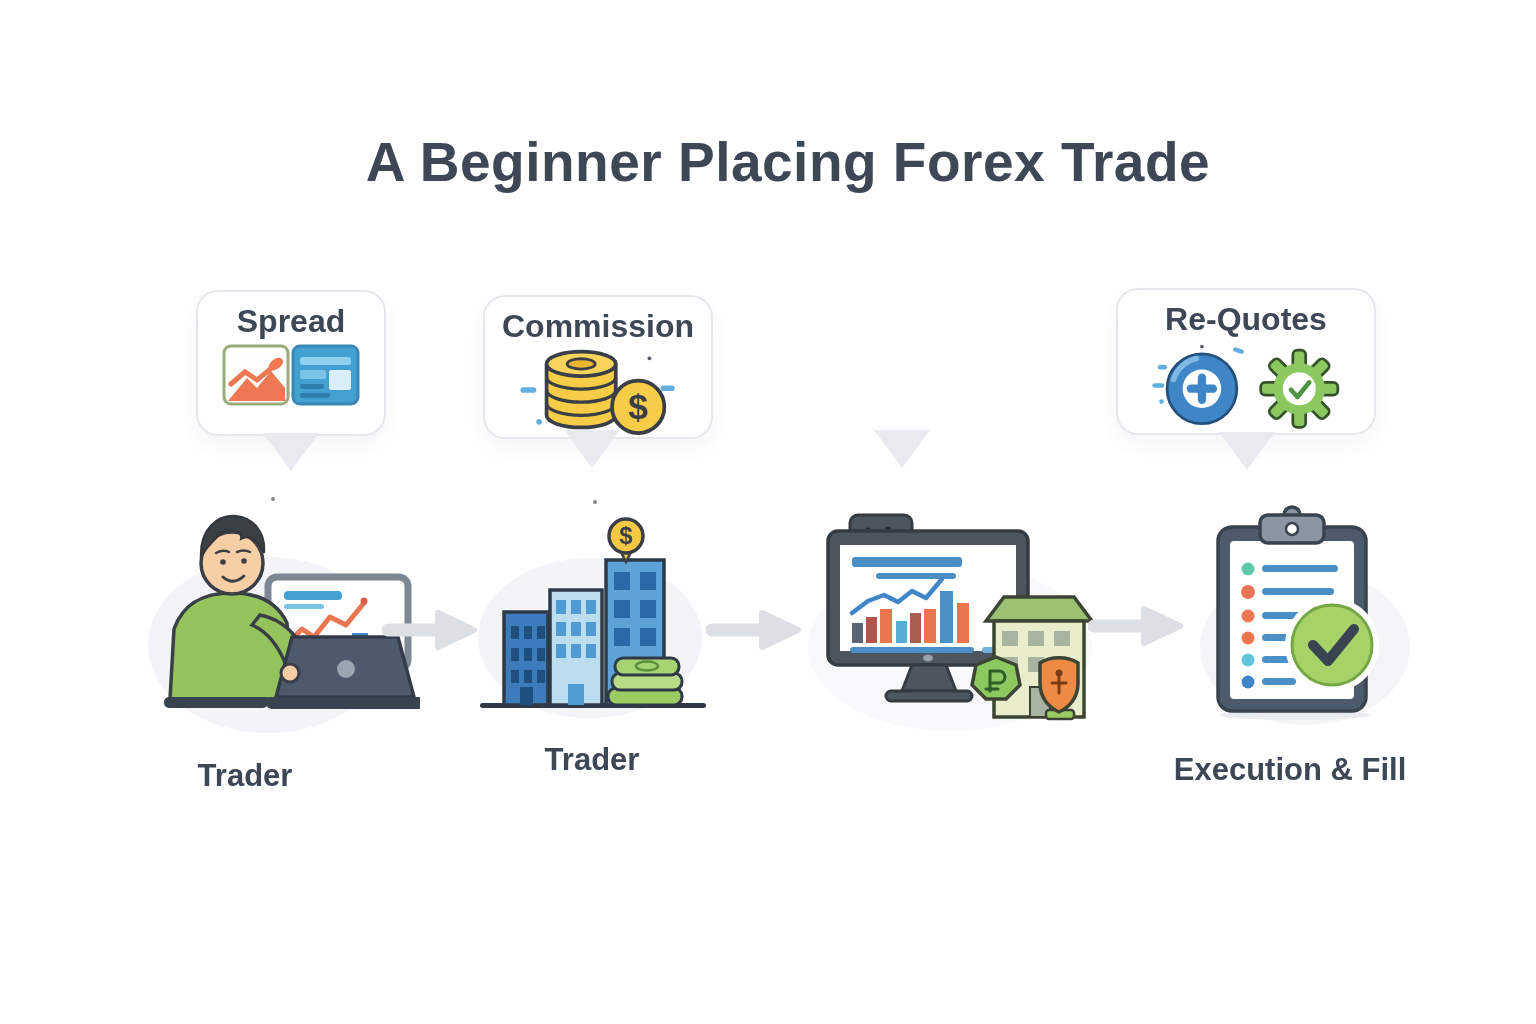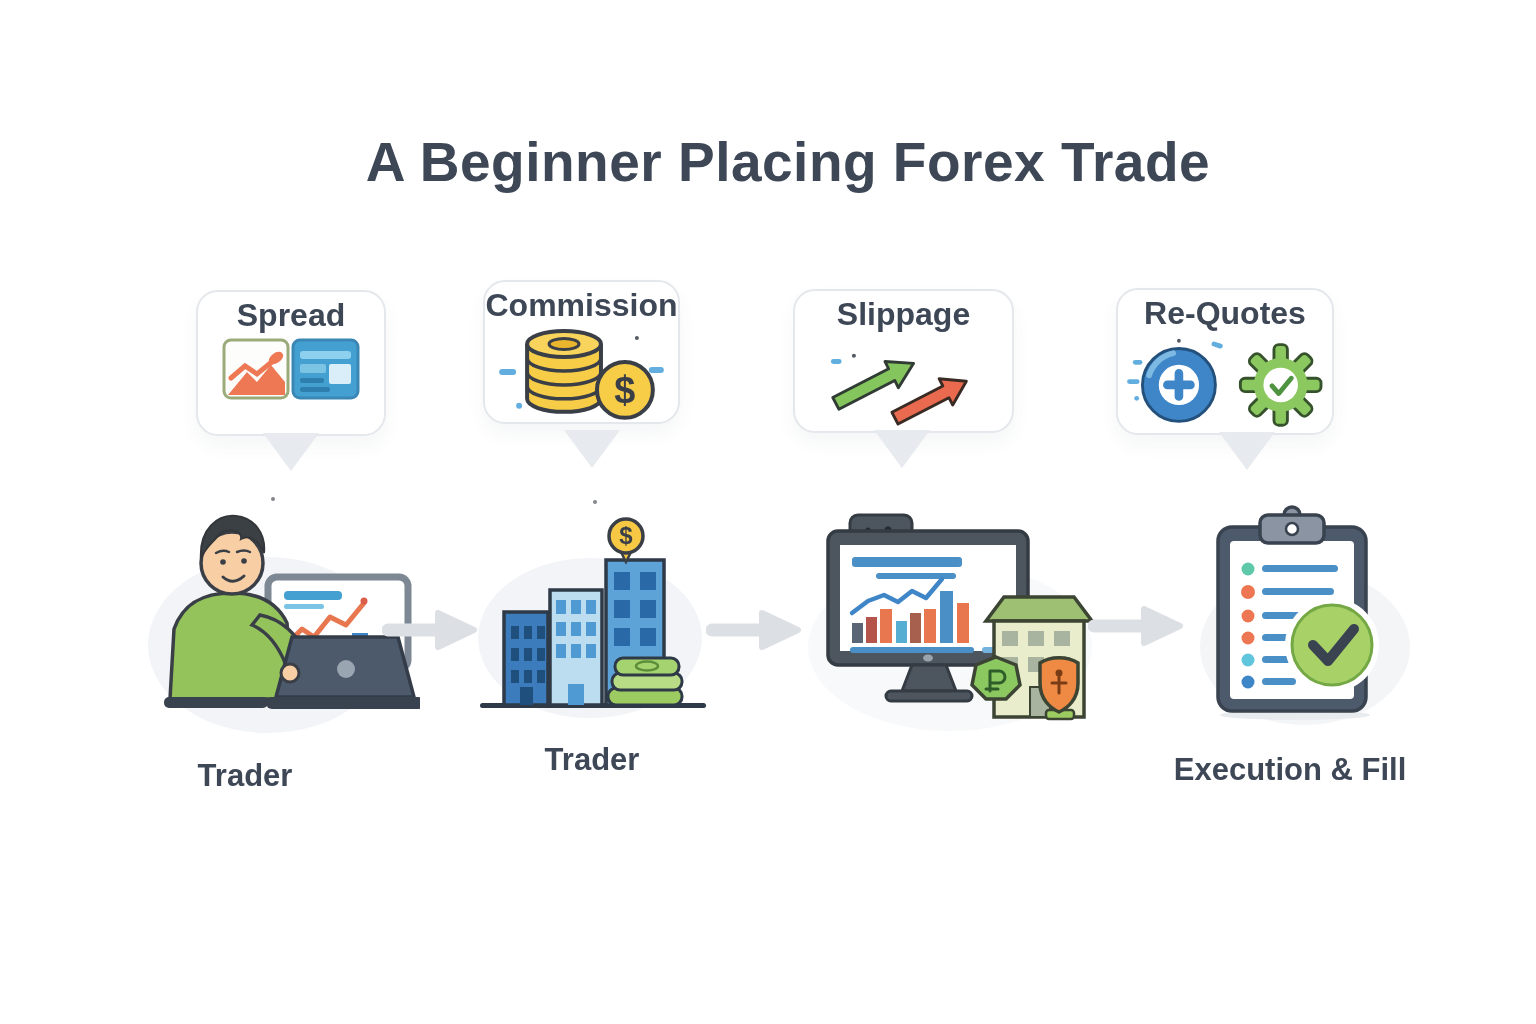--- a/index.html
+++ b/index.html
@@ -7,36 +7,36 @@
     position:relative;width:1536px;height:1024px;background:#ffffff;overflow:hidden;
     font-family:"Liberation Sans", sans-serif;color:var(--text,#3d4756);
   }
   .title{
     position:absolute;left:0;right:0;top:130px;text-align:center;
     font-size:55px;font-weight:700;letter-spacing:.5px;color:var(--text,#3d4756);padding-left:40px;
   }
   .bubble{
     position:absolute;background:#fff;border:2px solid var(--bubble-border,#e4e7eb);
     border-radius:22px;box-sizing:border-box;display:flex;flex-direction:column;align-items:center;
-    padding-top:6px;box-shadow:0 10px 18px rgba(60,70,90,.05);
+    padding-top:12px;box-shadow:0 10px 18px rgba(60,70,90,.05);
   }
   .bubble-label{font-size:32px;font-weight:700;color:var(--text,#3d4756);line-height:1.1;}
   .bubble-icon{margin-top:4px;}
   .tail{position:absolute;width:60px;height:40px;}
   .node-icon{position:absolute;}
   .node-label{
     position:absolute;text-align:center;font-size:31px;font-weight:700;
     color:var(--text,#3d4756);line-height:1.35;
   }
   .flow-arrow{position:absolute;}
   .speck{position:absolute;width:4px;height:4px;border-radius:50%;background:#5a5f66;opacity:.75;}
   .b-spread{left:196px;top:290px;width:190px;height:146px;}
-  .b-commission{left:483px;top:280px;width:197px;height:144px;}
+  .b-commission{left:483px;top:295px;width:230px;height:144px;}
   .b-slippage{left:793px;top:289px;width:221px;height:144px;}
-  .b-requotes{left:1116px;top:288px;width:218px;height:147px;}
+  .b-requotes{left:1116px;top:288px;width:260px;height:147px;}
   .t-spread{left:261px;top:433px;}
   .t-commission{left:562px;top:430px;}
   .t-slippage{left:872px;top:430px;}
   .t-requotes{left:1217px;top:432px;}
   .n-trader{left:140px;top:497px;}
   .n-broker{left:468px;top:500px;}
   .n-dealing{left:800px;top:505px;}
   .n-execution{left:1180px;top:497px;}
   .l-trader{left:145px;top:739px;width:200px;margin-top:16px;}
   .l-broker{left:492px;top:739px;width:200px;}
@@ -80,29 +80,20 @@
       <path d="M30,59 A37,13 0 0 0 104,59" fill="none" stroke="#3a3f47" stroke-width="3.5"></path>
       <ellipse cx="67" cy="17" rx="37" ry="13" fill="#f9d45c" stroke="#3a3f47" stroke-width="4"></ellipse>
       <ellipse cx="67" cy="17" rx="15" ry="5.5" fill="#eab62e" stroke="#3a3f47" stroke-width="3"></ellipse>
       <g>
         <circle cx="128" cy="63" r="28" fill="#f7cc46" stroke="#3a3f47" stroke-width="4"></circle>
         <text x="128" y="76" font-size="38" font-weight="bold" fill="#3a3f47" text-anchor="middle">$</text>
       </g>
     </svg>
   </div>
 
-  <div class="bubble b-slippage">
-    <div class="bubble-label">Slippage</div>
-    <svg class="bubble-icon" width="190" height="92" viewBox="0 0 190 112">
-      <rect x="6" y="28" width="13" height="6" rx="3" fill="#62aede"></rect>
-      <circle cx="34" cy="24" r="2.5" fill="#555b63"></circle>
-      <polygon points="8.3,74.9 76.3,39.9 71.8,31 106.7,33.3 88.2,63 83.7,54.1 15.7,89.1" fill="#84c55e" stroke="#2f3b33" stroke-width="3.5" stroke-linejoin="round"></polygon>
-      <polygon points="80.3,92.9 142.3,60.9 137.7,52 170.9,55.1 154.3,84 149.7,75.1 87.7,107.1" fill="#e96a4e" stroke="#3a2a24" stroke-width="3.5" stroke-linejoin="round"></polygon>
-    </svg>
-  </div>
 
   <div class="bubble b-requotes">
     <div class="bubble-label">Re-Quotes</div>
     <svg class="bubble-icon" width="220" height="96" viewBox="0 0 220 100">
       <rect x="14" y="26" width="10" height="5" rx="2.5" fill="#62aede"></rect>
       <rect x="8" y="46" width="13" height="5" rx="2.5" fill="#62aede"></rect>
       <circle cx="18" cy="66" r="2.5" fill="#62aede"></circle>
       <circle cx="62" cy="6" r="2" fill="#555b63"></circle>
       <rect x="96" y="8" width="12" height="5" rx="2.5" fill="#62aede" transform="rotate(18 102 10)"></rect>
       <g>

